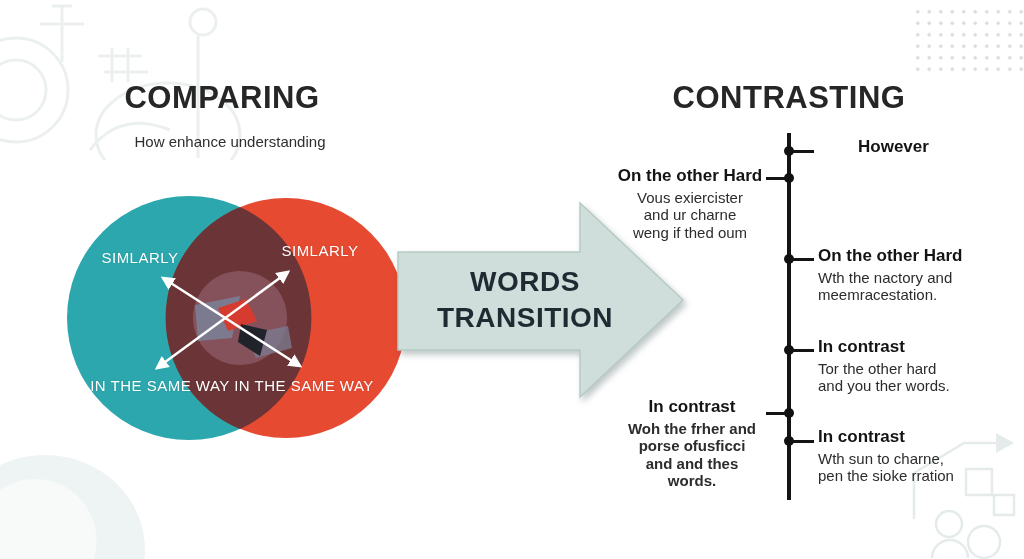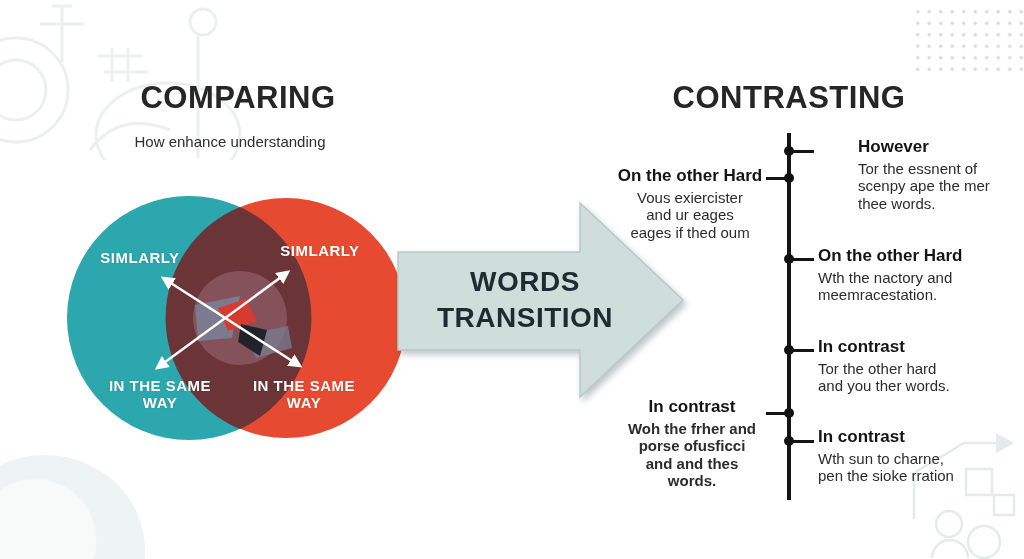--- a/index.html
+++ b/index.html
@@ -6,21 +6,21 @@
   body{font-family:"Liberation Sans",sans-serif;background:#ffffff;}
   #stage{position:relative;width:1024px;height:559px;background:#ffffff;overflow:hidden;}
 
   .abs{position:absolute;}
 
   
   .big-heading{font-size:31px;font-weight:700;color:#262626;letter-spacing:.5px;text-align:center;}
   .sub-heading{font-size:15px;color:#2e2e2e;text-align:center;}
 
   
-  .venn-label{position:absolute;color:#ffffff;font-weight:700;font-size:15px;letter-spacing:.5px;text-align:center;text-shadow:0 0 2px rgba(0,0,0,.15);}
+  .venn-label{position:absolute;color:#ffffff;font-weight:400;font-size:15px;letter-spacing:.5px;text-align:center;text-shadow:0 0 2px rgba(0,0,0,.15);}
 
   
   .arrow-text{position:absolute;text-align:center;font-weight:700;font-size:28px;line-height:36px;color:#1f2a33;letter-spacing:.5px;}
 
   
   .tl-line{position:absolute;background:#141414;}
   .tl-dot{position:absolute;width:10px;height:10px;border-radius:50%;background:#111;}
   .tl-tick{position:absolute;height:3px;background:#141414;}
   .tl-entry{position:absolute;}
   .tl-title{font-size:17px;font-weight:700;color:#141414;margin:0 0 3px 0;line-height:1.15;}
@@ -60,21 +60,21 @@
     <path d="M10,44 L60,14 L94,14"></path>
     <path d="M92,4 L110,14 L92,24 Z" fill="#e3eae9" stroke="none"></path>
     <rect x="62" y="40" width="26" height="26"></rect>
     <rect x="90" y="66" width="20" height="20"></rect>
     <circle cx="45" cy="95" r="13"></circle>
     <circle cx="80" cy="113" r="16"></circle>
     <path d="M28,129 a18,18 0 0 1 36,0"></path>
     <path d="M10,44 L10,90"></path>
   </svg>
 
-  <div class="abs big-heading" style="left:108px;top:80px;width:260px;">COMPARING</div>
+  <div class="abs big-heading" style="left:92px;top:80px;width:260px;">COMPARING</div>
   <div class="abs sub-heading" style="left:100px;top:133px;width:260px;">How enhance understanding</div>
   <div class="abs big-heading" style="left:659px;top:80px;width:260px;">CONTRASTING</div>
 
   <svg class="abs" style="left:60px;top:190px;" width="360" height="260" viewBox="0 0 360 260">
     <defs>
       <marker id="ah" viewBox="0 0 10 10" refX="8" refY="5" markerWidth="5.5" markerHeight="5.5" orient="auto-start-reverse">
         <path d="M0,0 L10,5 L0,10 Z" fill="#ffffff"></path>
       </marker>
     </defs>
     <circle cx="129" cy="128" r="122" fill="#2ba7ad"></circle>
@@ -113,37 +113,36 @@
 
   <div class="tl-tick" style="left:791px;top:150px;width:23px;"></div>
   <div class="tl-tick" style="left:766px;top:177px;width:21px;"></div>
   <div class="tl-tick" style="left:791px;top:258px;width:23px;"></div>
   <div class="tl-tick" style="left:791px;top:349px;width:23px;"></div>
   <div class="tl-tick" style="left:766px;top:412px;width:21px;"></div>
   <div class="tl-tick" style="left:791px;top:440px;width:23px;"></div>
 
   <div class="tl-entry" style="left:818px;top:137px;width:175px;margin-left:40px;">
     <div class="tl-title">However</div>
-    <div class="tl-body" style="width:140px;">Tor the essnent of scenpy ape the mer thee words.</div>
   </div>
   <div class="tl-entry" style="left:818px;top:246px;width:175px;">
     <div class="tl-title">On the other Hard</div>
     <div class="tl-body" style="width:145px;">Wth the nactory and meemracestation.</div>
   </div>
   <div class="tl-entry" style="left:818px;top:337px;width:175px;">
     <div class="tl-title">In contrast</div>
     <div class="tl-body" style="width:140px;">Tor the other hard and you ther words.</div>
   </div>
   <div class="tl-entry" style="left:818px;top:427px;width:175px;">
     <div class="tl-title">In contrast</div>
     <div class="tl-body" style="width:148px;">Wth sun to charne, pen the sioke rration</div>
   </div>
 
   <div class="tl-entry left" style="left:610px;top:166px;width:160px;">
     <div class="tl-title">On the other Hard</div>
-    <div class="tl-body" style="width:128px;">Vous exiercister and ur eages eages if thed oum</div>
+    <div class="tl-body" style="width:128px;">Vous exiercister and ur charne weng if thed oum</div>
   </div>
   <div class="tl-entry left" style="left:612px;top:397px;width:160px;">
     <div class="tl-title">In contrast</div>
     <div class="tl-body" style="width:130px;font-weight:bold;">Woh the frher and porse ofusficci and and thes words.</div>
   </div>
 
 </div>
 
 </body></html>

